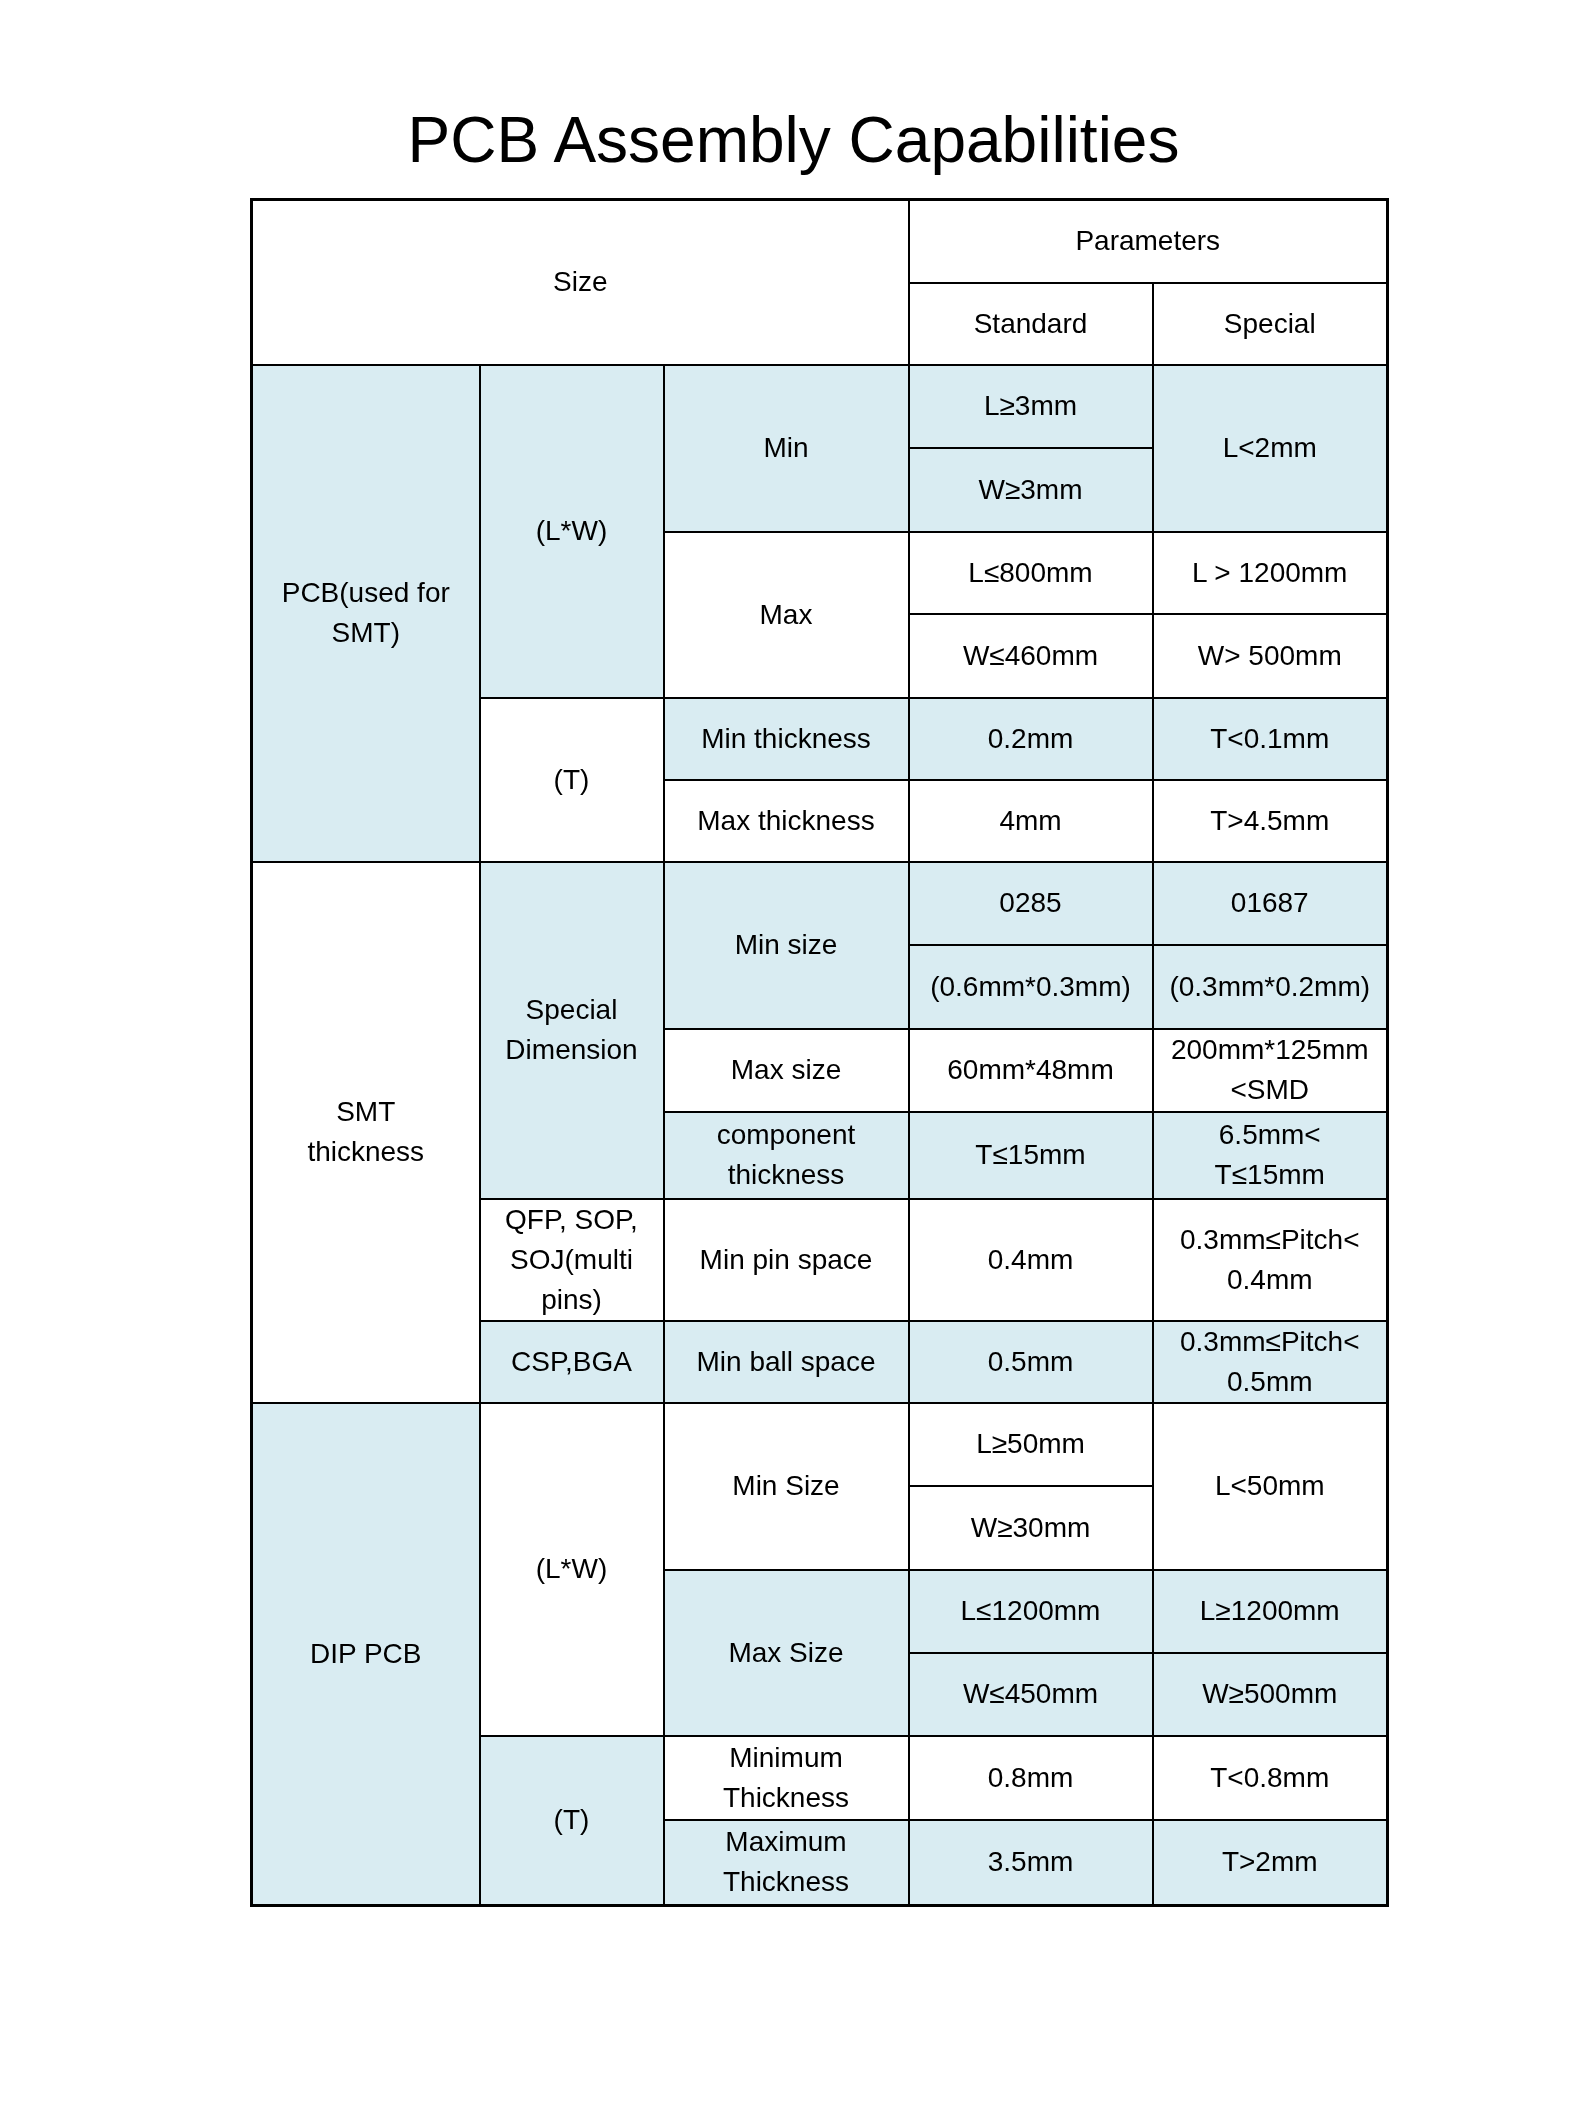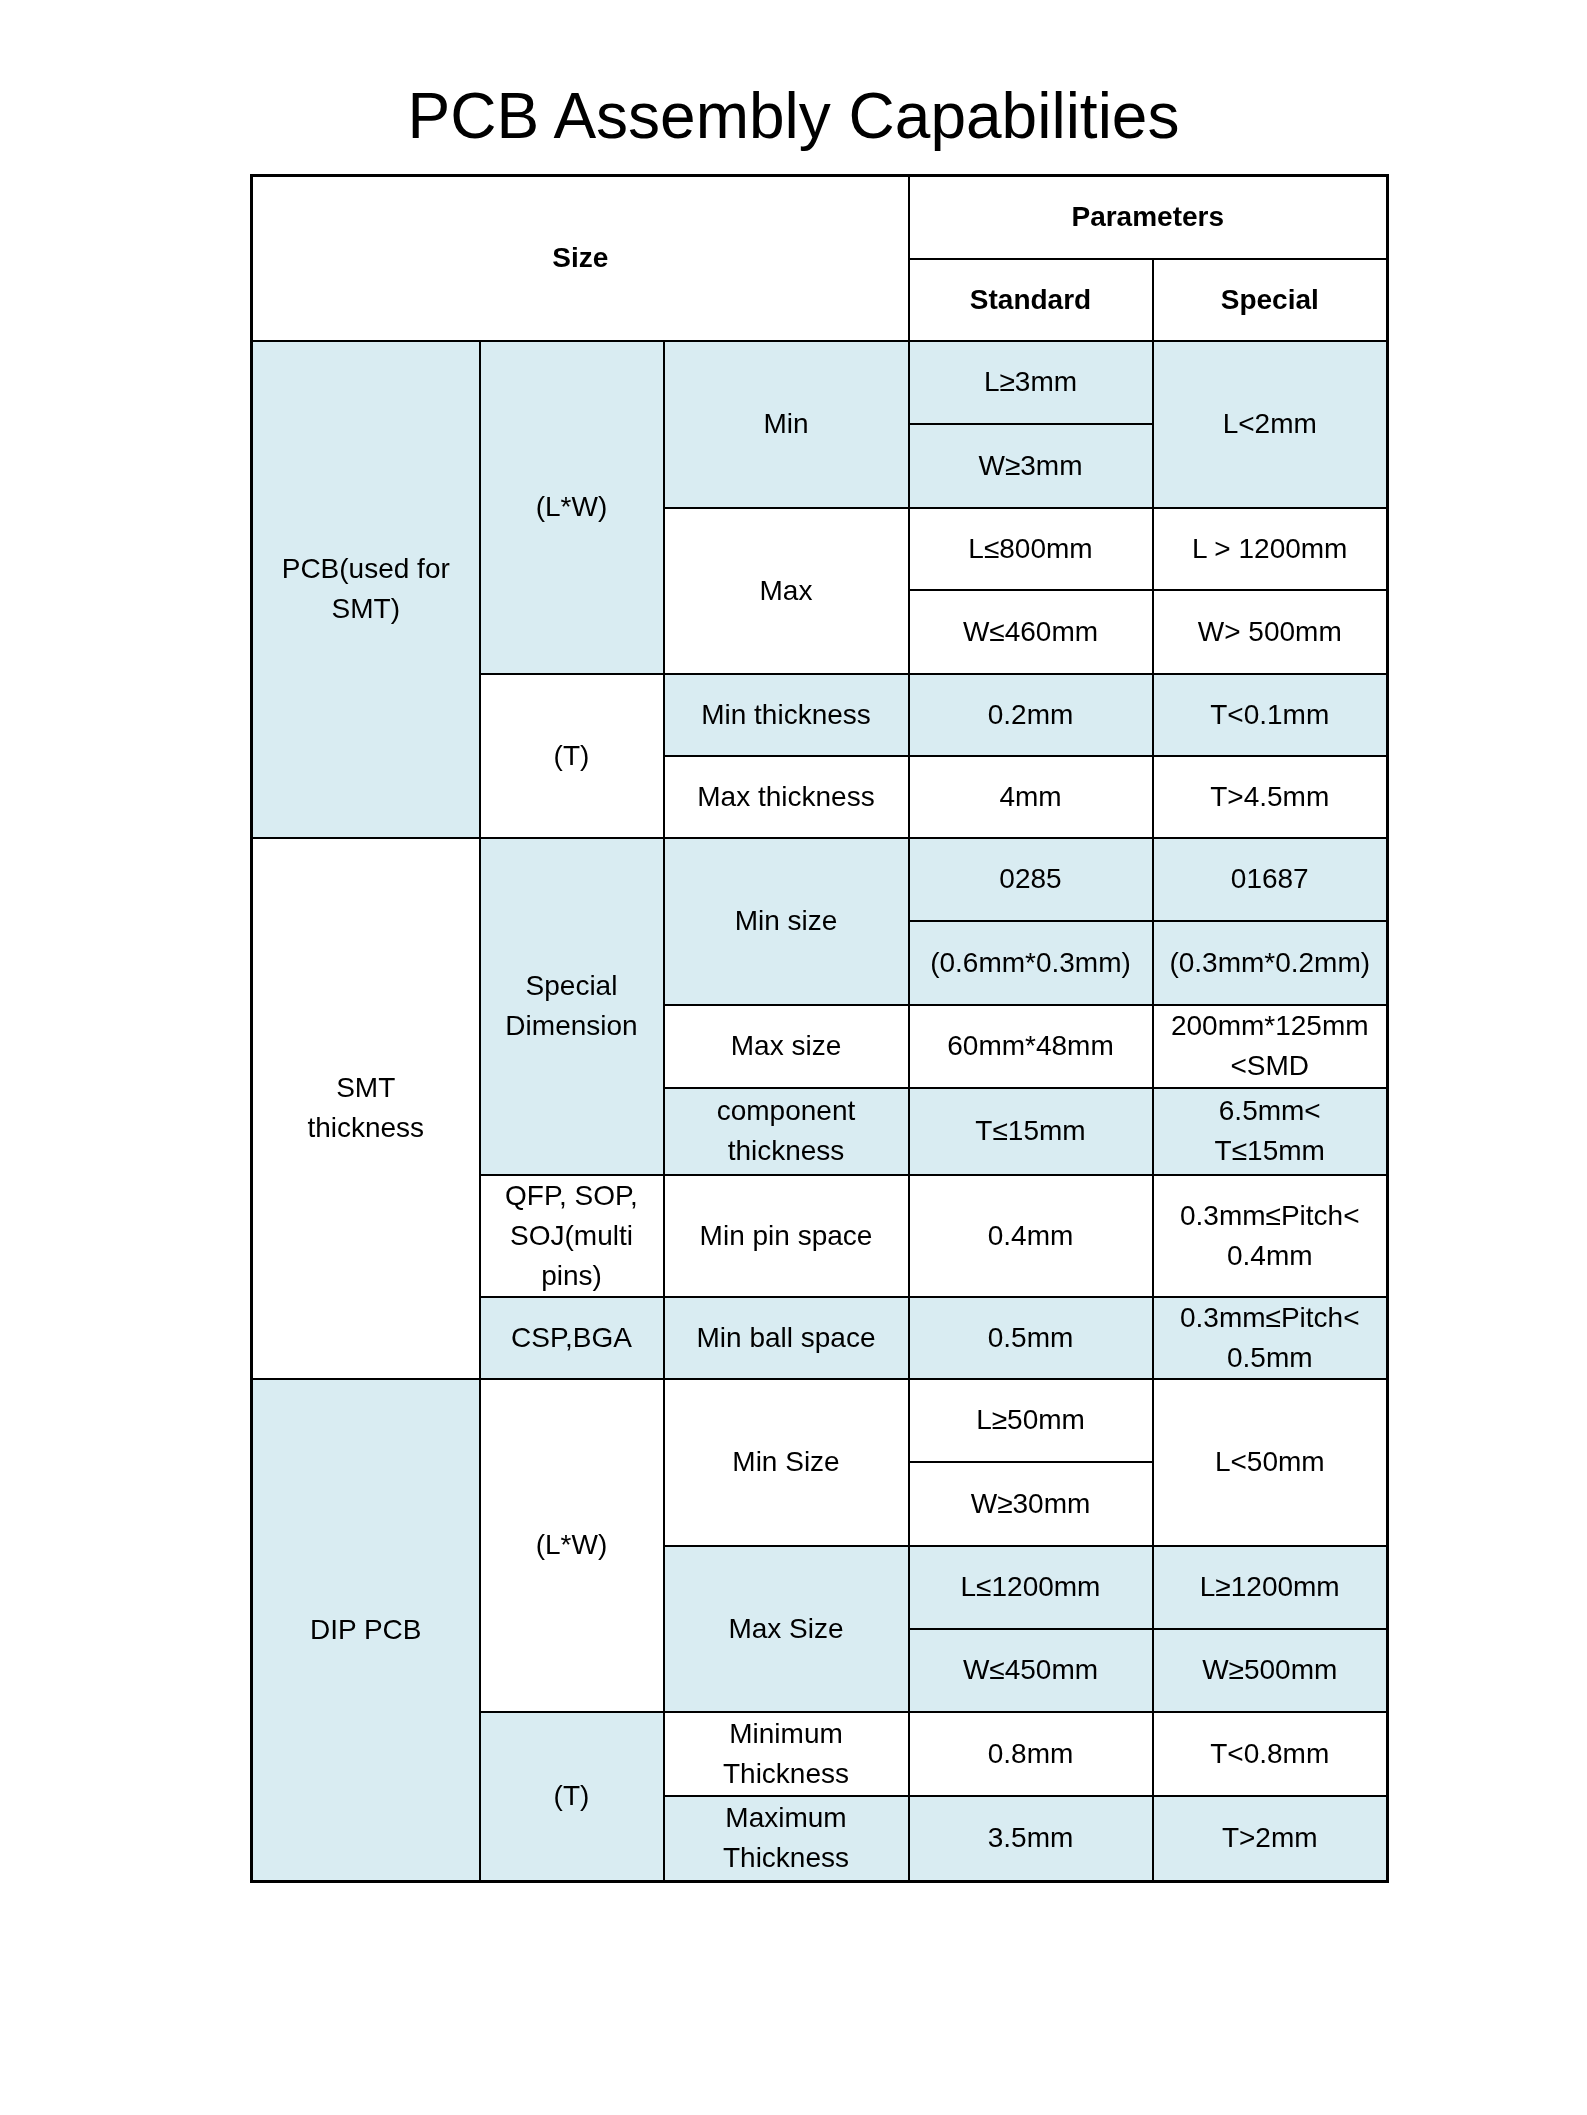--- a/index.html
+++ b/index.html
@@ -2,21 +2,21 @@
 <html style="--hl: #d9ecf2;"><head>
 <meta charset="utf-8">
 <style>
   html,body{margin:0;padding:0;}
   body{
     width:1587px;height:2115px;background:#ffffff;color:#000;
     font-family:"Liberation Sans","DejaVu Sans",sans-serif;
     -webkit-font-smoothing:antialiased;
   }
   .page-title{
-    margin-top:84px;
+    margin-top:108px;
     text-align:center;
     font-size:64px;
     line-height:1;
     font-weight:400;
     white-space:nowrap;
   }
   table.cap{
     border-collapse:collapse;
     table-layout:fixed;
     margin:26px 0 0 250px;
@@ -25,21 +25,21 @@
   table.cap td{
     border:2px solid #000;
     text-align:center;
     vertical-align:middle;
     font-size:28px;
     line-height:40px;
     padding:0;
     white-space:pre-line;
     overflow:hidden;
   }
-  td.b{font-weight:bold;font-size:30px;}
+  td.b{font-weight:normal;font-size:30px;}
   td.hl{background:var(--hl,#d9ecf2);}
   td.tt{border-top-width:3px;}
 </style>
 </head>
 <body>
 
 <div class="page-title">PCB Assembly Capabilities</div>
 
 <table class="cap">
   <colgroup>

